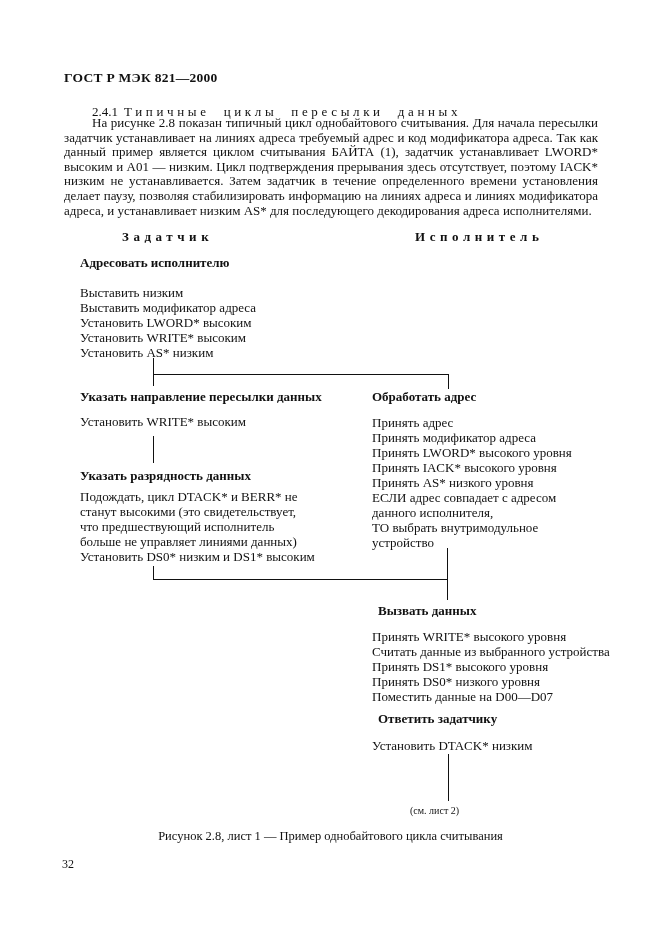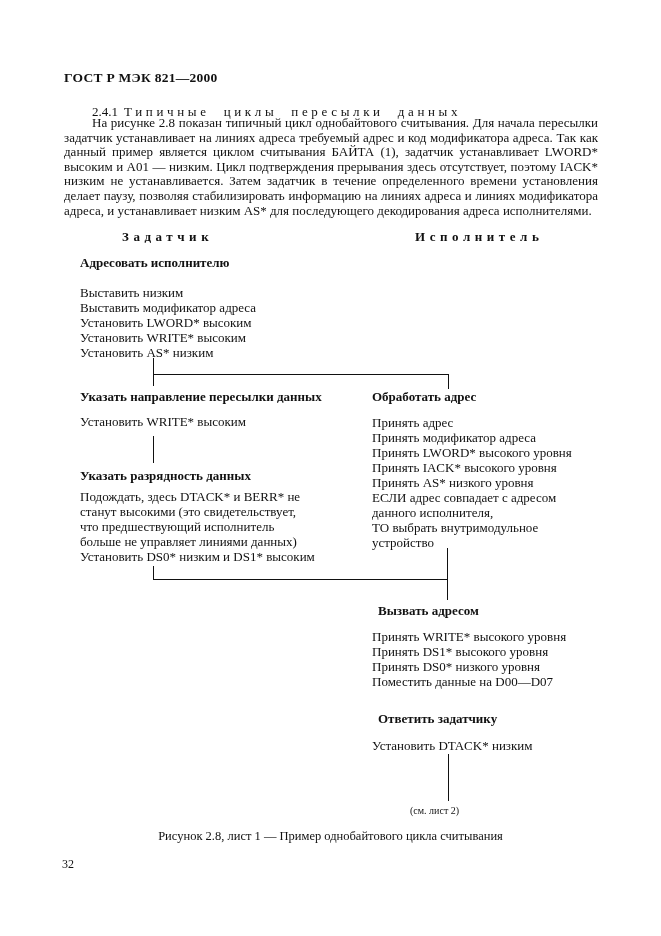--- a/index.html
+++ b/index.html
@@ -86,21 +86,21 @@
 
 <div class="abs blk-title m-b2-title">Указать направление пересылки данных</div>
 <div class="abs steps m-b2-steps">
   <div>Установить WRITE* высоким</div>
 </div>
 
 <div class="abs line vl vline-2"></div>
 
 <div class="abs blk-title m-b3-title">Указать разрядность данных</div>
 <div class="abs steps m-b3-steps">
-  <div>Подождать, здесь DTACK* и BERR* не</div>
+  <div>Подождать, цикл DTACK* и BERR* не</div>
   <div>станут высокими (это свидетельствует,</div>
   <div>что предшествующий исполнитель</div>
   <div>больше  не управляет линиями данных)</div>
   <div>Установить DS0* низким и DS1* высоким</div>
 </div>
 
 <div class="abs blk-title s-b1-title">Обработать адрес</div>
 <div class="abs steps s-b1-steps">
   <div>Принять адрес</div>
   <div>Принять модификатор адреса</div>
@@ -110,23 +110,24 @@
   <div>ЕСЛИ адрес совпадает с адресом</div>
   <div>данного исполнителя,</div>
   <div>ТО выбрать внутримодульное</div>
   <div>устройство</div>
 </div>
 
 <div class="abs line vl vline-3"></div>
 <div class="abs line hl hline-2"></div>
 <div class="abs line vl vline-right"></div>
 
-<div class="abs blk-title s-b2-title">Вызвать адресом</div>
+<div class="abs blk-title s-b2-title">Вызвать данных</div>
 <div class="abs steps s-b2-steps">
   <div>Принять WRITE* высокого уровня</div>
+  <div>Считать данные из выбранного устройства</div>
   <div>Принять DS1* высокого уровня</div>
   <div>Принять DS0* низкого уровня</div>
   <div>Поместить данные на D00—D07</div>
 </div>
 
 <div class="abs blk-title s-b3-title">Ответить задатчику</div>
 <div class="abs steps s-b3-steps">
   <div>Установить DTACK* низким</div>
 </div>
 

